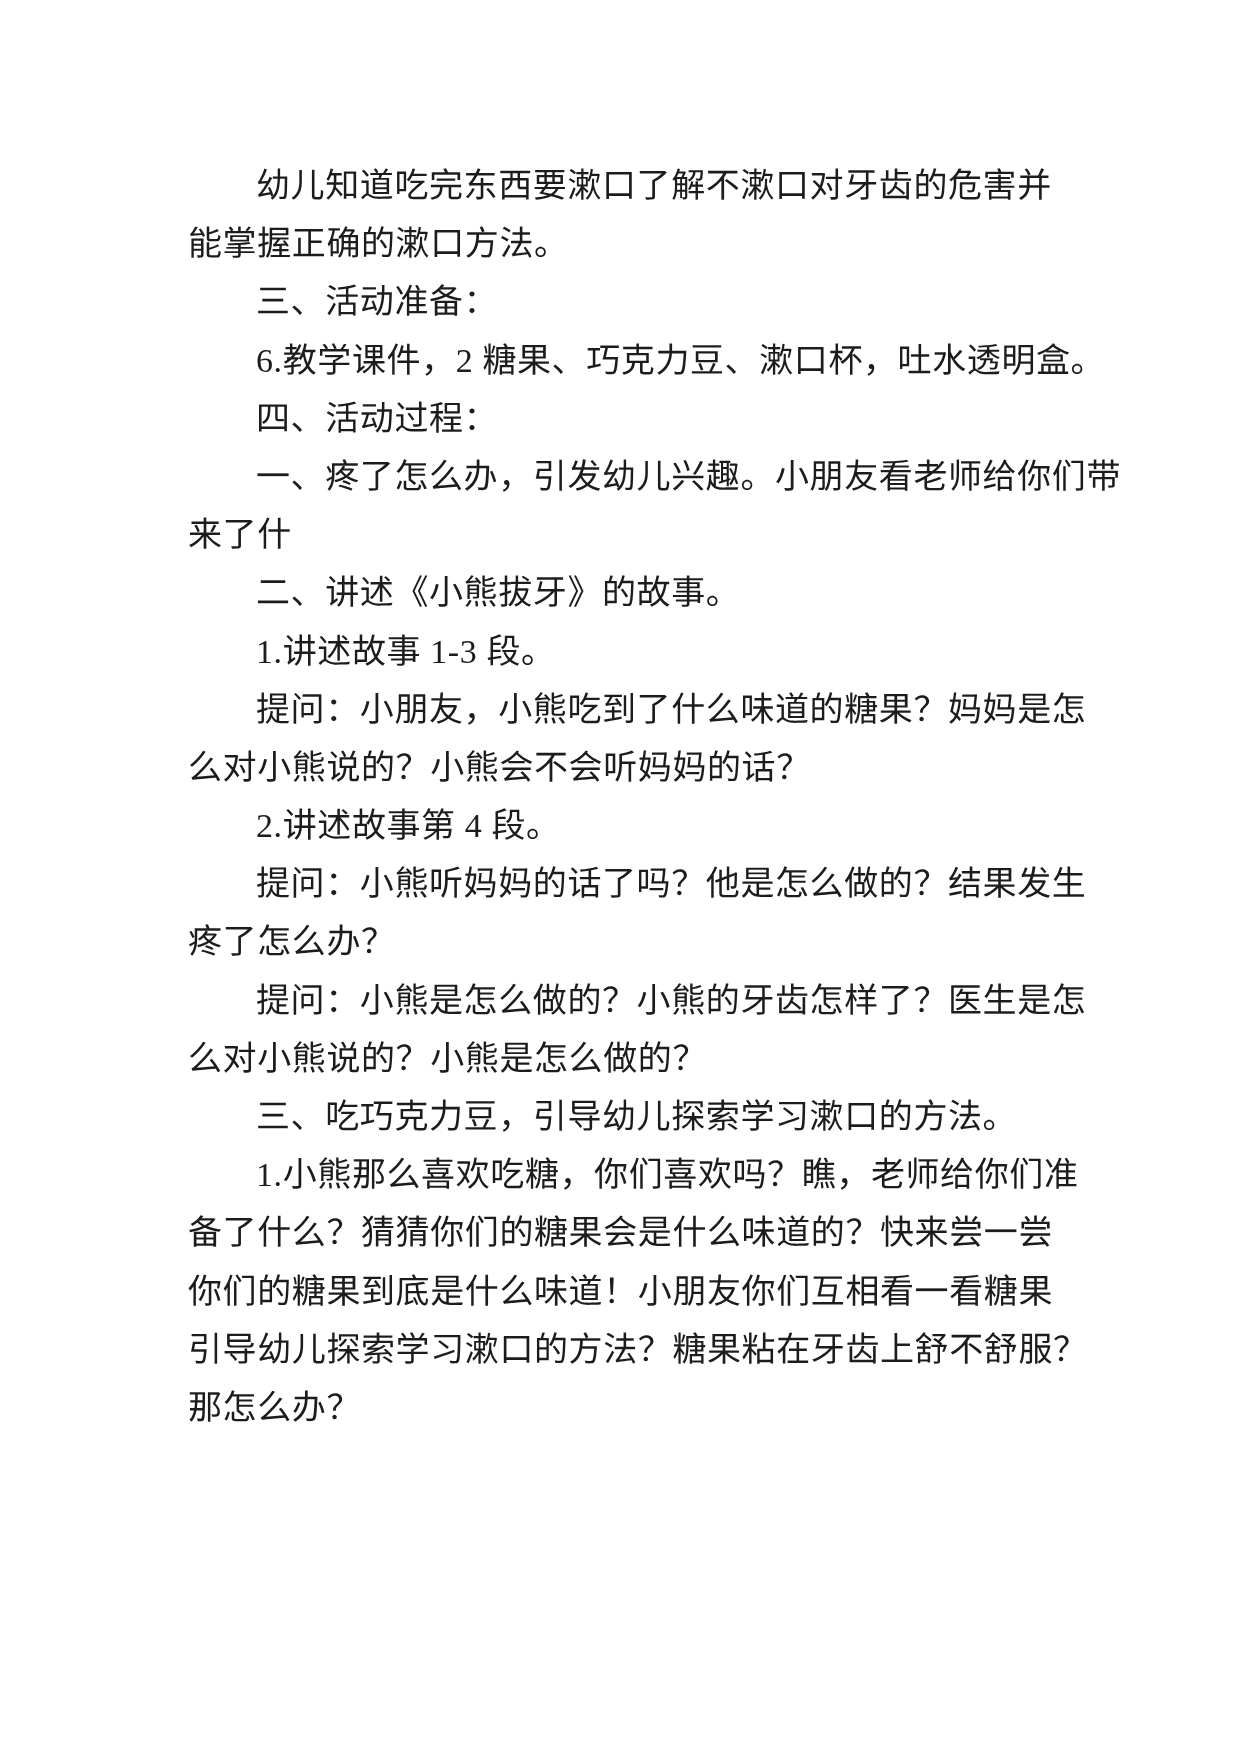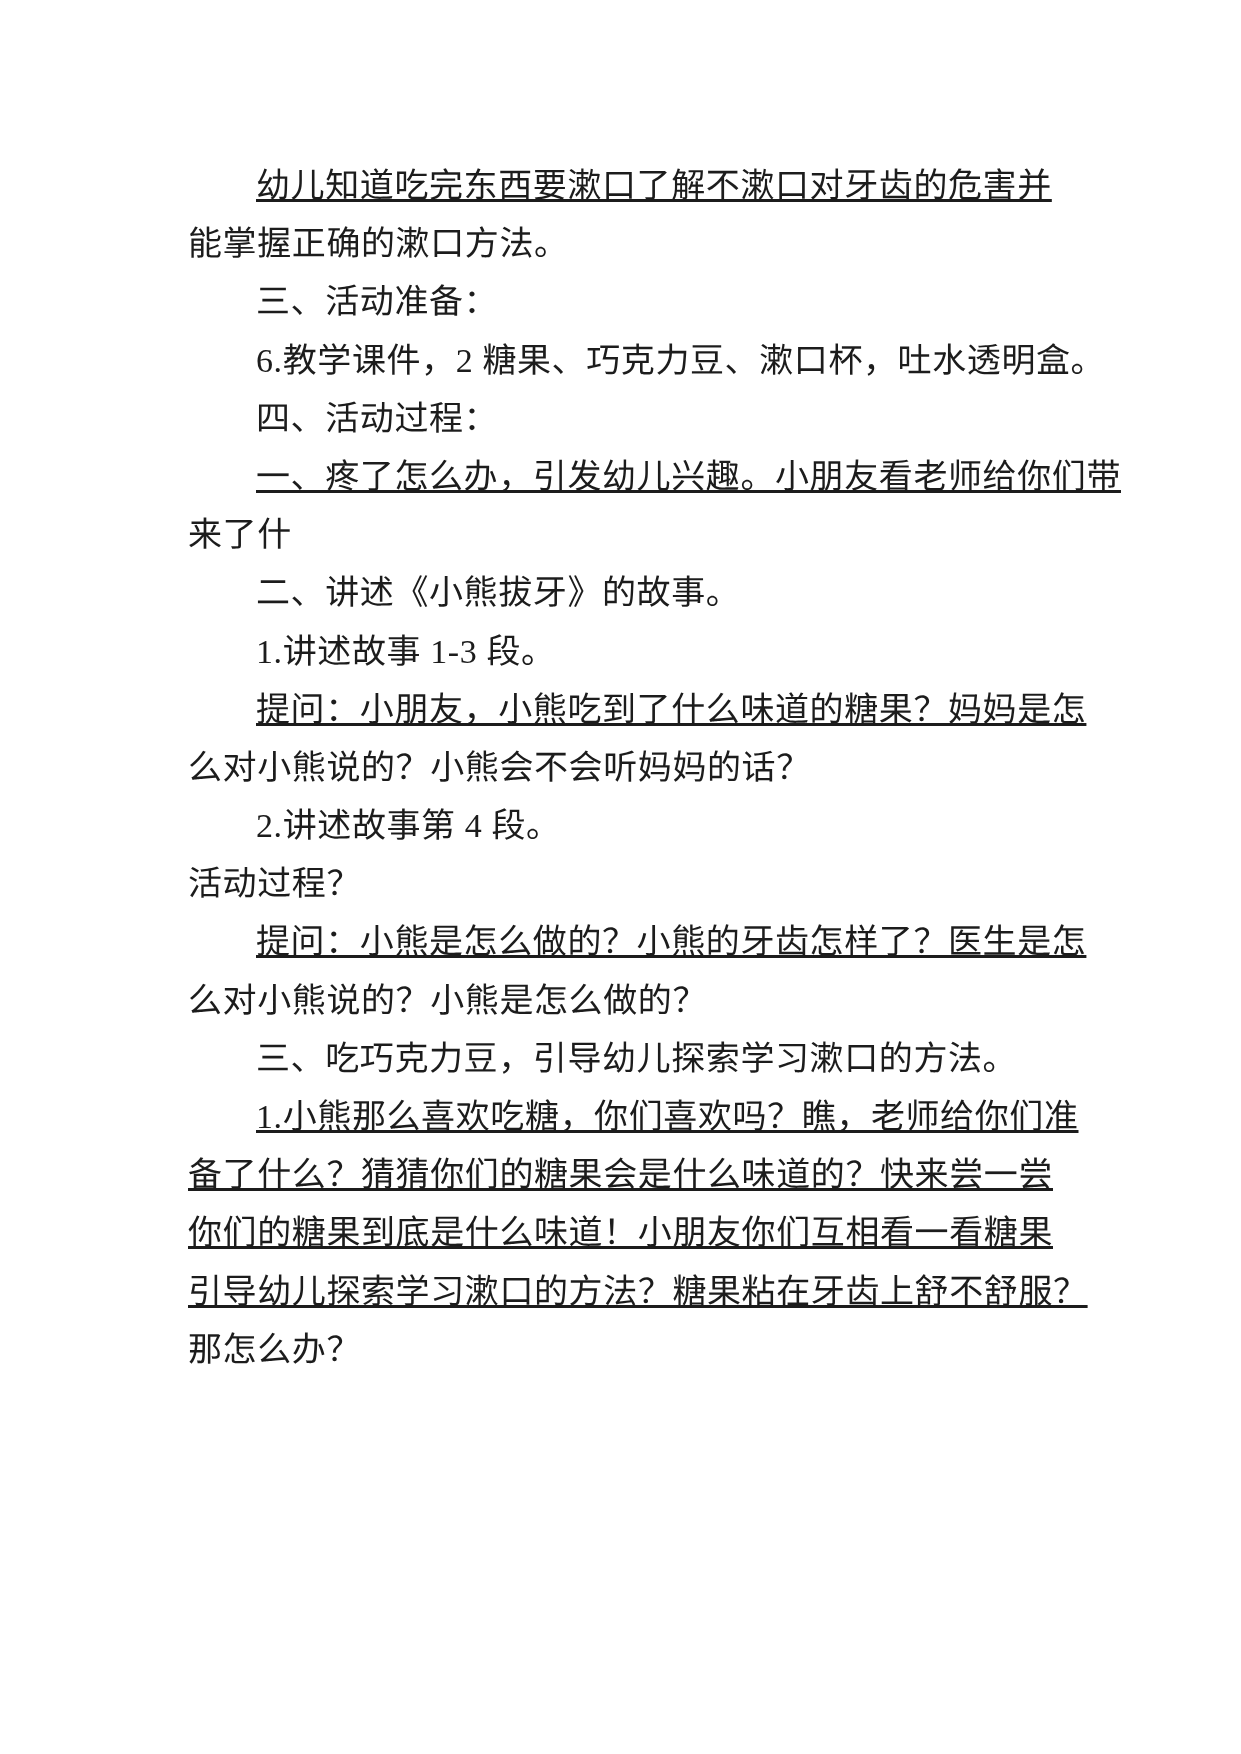--- a/index.html
+++ b/index.html
@@ -35,41 +35,41 @@
   }
   
   .ln.ind {
     padding-left: 68px;
     width: 794px;
   }
   
   .ln.just {
     text-align: justify;
     text-align-last: justify;
-    text-decoration: underline;
   }
 </style>
 </head>
 <body>
 
 <div class="page">
   <div class="doc">
     <div class="ln ind just">幼儿知道吃完东西要漱口了解不漱口对牙齿的危害并</div>
     <div class="ln">能掌握正确的漱口方法。</div>
     <div class="ln ind">三、活动准备：</div>
     <div class="ln ind">6.教学课件，2 糖果、巧克力豆、漱口杯，吐水透明盒。</div>
     <div class="ln ind">四、活动过程：</div>
     <div class="ln ind just">一、疼了怎么办，引发幼儿兴趣。小朋友看老师给你们带</div>
     <div class="ln">来了什</div>
     <div class="ln ind">二、讲述《小熊拔牙》的故事。</div>
     <div class="ln ind">1.讲述故事 1-3 段。</div>
     <div class="ln ind just">提问：小朋友，小熊吃到了什么味道的糖果？妈妈是怎</div>
     <div class="ln">么对小熊说的？小熊会不会听妈妈的话？</div>
     <div class="ln ind">2.讲述故事第 4 段。</div>
-    <div class="ln">活动过程？</div>
+    <div class="ln ind just">提问：小熊听妈妈的话了吗？他是怎么做的？结果发生</div>
+    <div class="ln">疼了怎么办？</div>
     <div class="ln ind just">提问：小熊是怎么做的？小熊的牙齿怎样了？医生是怎</div>
     <div class="ln">么对小熊说的？小熊是怎么做的？</div>
     <div class="ln ind">三、吃巧克力豆，引导幼儿探索学习漱口的方法。</div>
     <div class="ln ind just">1.小熊那么喜欢吃糖，你们喜欢吗？瞧，老师给你们准</div>
     <div class="ln just">备了什么？猜猜你们的糖果会是什么味道的？快来尝一尝</div>
     <div class="ln just">你们的糖果到底是什么味道！小朋友你们互相看一看糖果</div>
     <div class="ln just">引导幼儿探索学习漱口的方法？糖果粘在牙齿上舒不舒服？</div>
     <div class="ln">那怎么办？</div>
   </div>
 </div>

